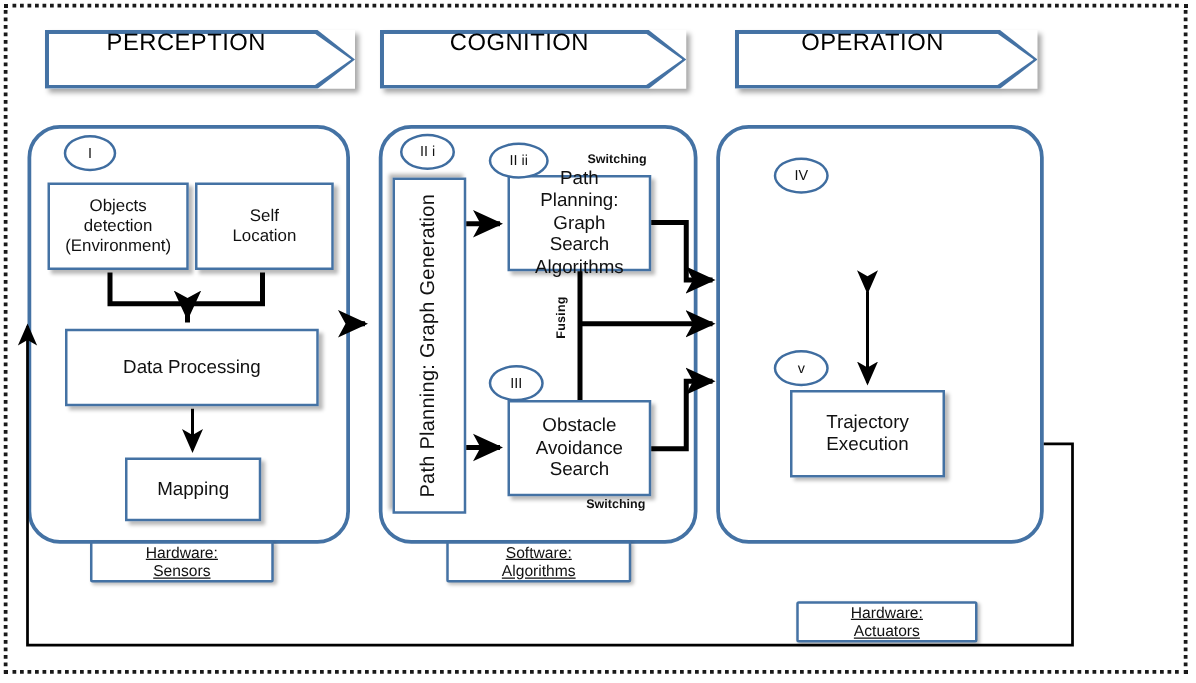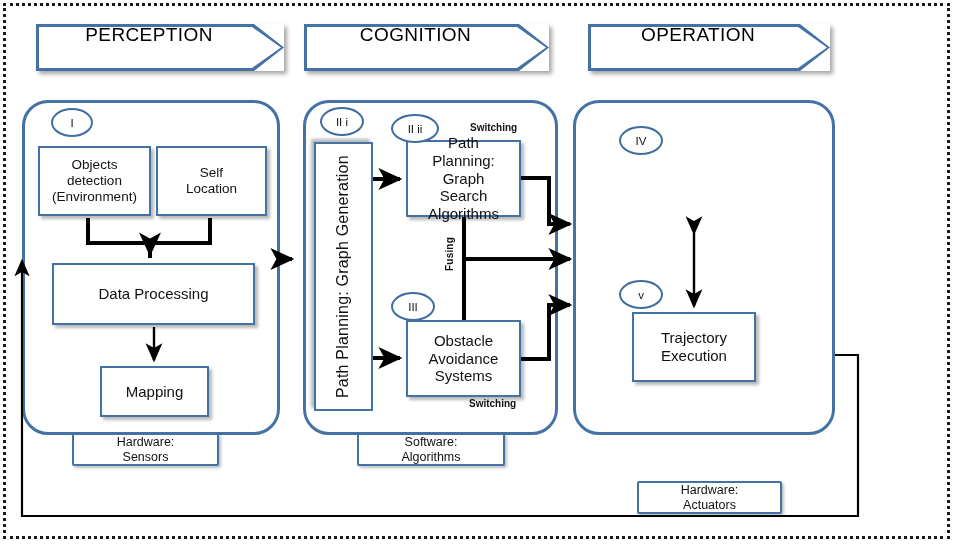--- a/index.html
+++ b/index.html
@@ -42,21 +42,21 @@
   .node{
     position:absolute;border:2.5px solid #4472A4;background:#ffffff;
     box-sizing:border-box;display:flex;align-items:center;justify-content:center;
     text-align:center;color:#111;font-size:15px;line-height:1.18;
     box-shadow:3px 3px 3px rgba(0,0,0,.28);
     padding:2px 20px;
   }
   .node.small{font-size:13.5px;}
   .node.tag{
     font-size:12.5px;box-shadow:2px 2px 3px rgba(0,0,0,.25);
-    border-width:2px;border-radius:2px;
+    border-width:2px;border-radius:2px;text-decoration:underline;
   }
   .node.vertical{
     writing-mode:vertical-rl;transform:rotate(180deg);
     font-size:16px;letter-spacing:.2px;
   }
 
   
   .bubble{
     position:absolute;border:2px solid #3F6DA0;border-radius:50%;
     background:#ffffff;display:flex;align-items:center;justify-content:center;
@@ -143,21 +143,21 @@
 
   <div class="node vertical" style="left:314px;top:142px;width:59px;height:269px;">
     <span>Path Planning: Graph Generation</span>
   </div>
 
   <div class="node" style="left:406px;top:140px;width:115px;height:77px;">
     <span>Path Planning: Graph Search Algorithms</span>
   </div>
 
   <div class="node" style="left:406px;top:320px;width:115px;height:77px;">
-    <span>Obstacle Avoidance Systems</span>
+    <span>Obstacle Avoidance Search</span>
   </div>
 
   <div class="conn-label" style="left:470px;top:122px;">
     <span>Switching</span>
   </div>
   <div class="conn-label rot" style="left:444px;top:237px;">
     <span>Fusing</span>
   </div>
   <div class="conn-label" style="left:469px;top:398px;">
     <span>Switching</span>

